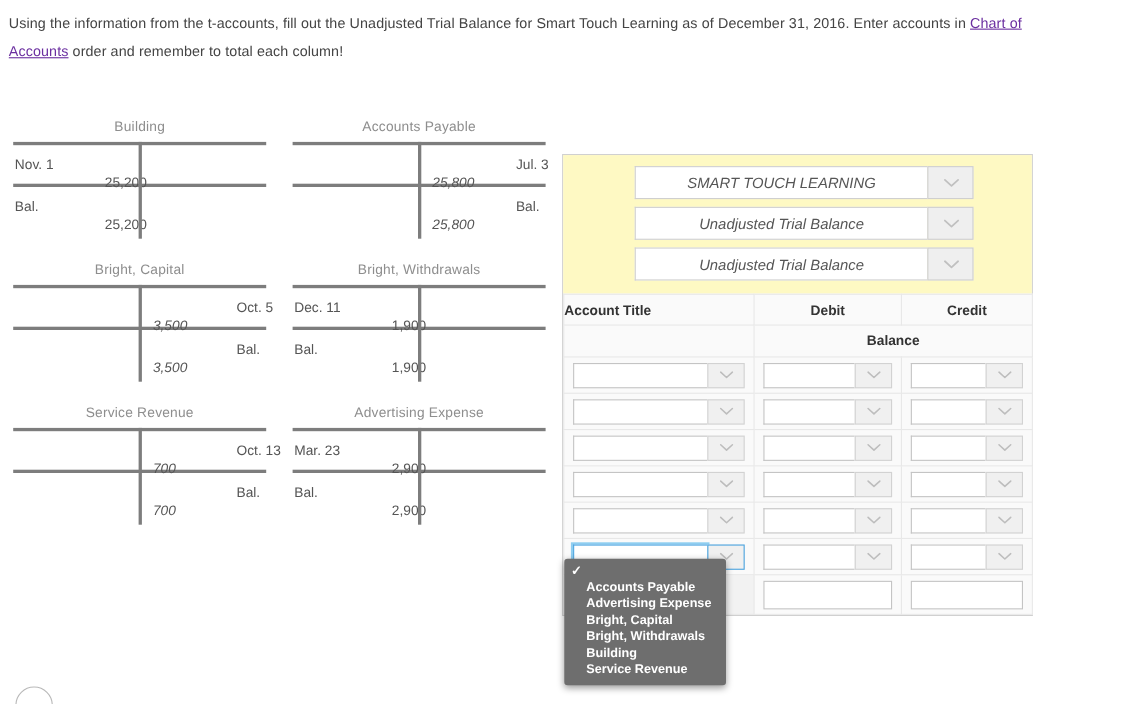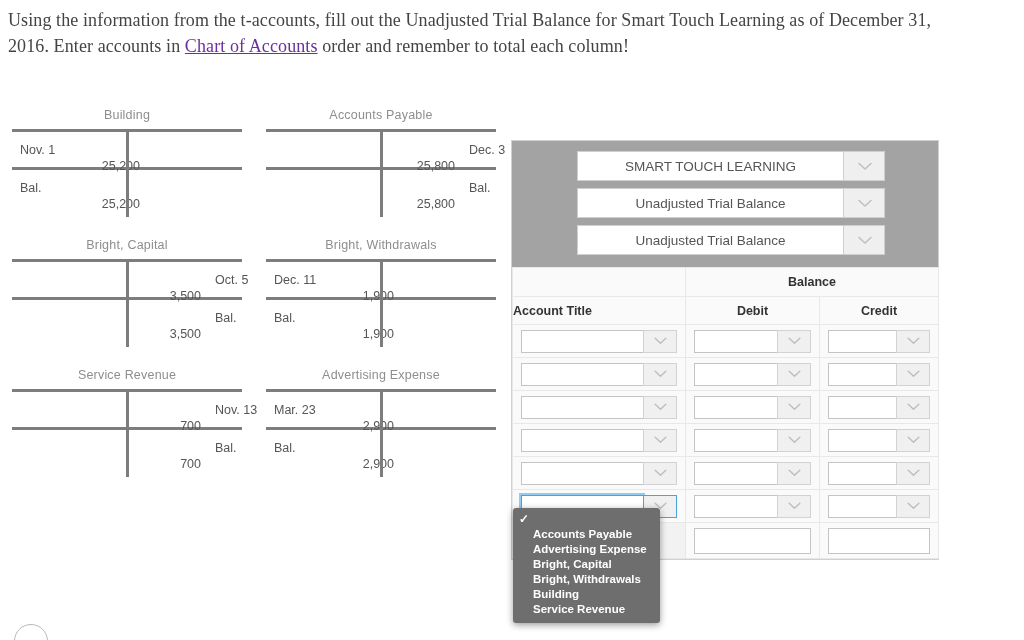--- a/index.html
+++ b/index.html
@@ -15,25 +15,24 @@
     font-family: "Liberation Sans", sans-serif;
     color: #3a3a3a;
   }
 
   
   #prompt {
     position: absolute;
     left: 8px;
     top: 8px;
     width: 940px;
-    font-size: 18px;
+    font-size: 13px;
     line-height: 25.5px;
     color: #444444;
     letter-spacing: 0.1px;
-    font-family: Liberation Serif, serif;
   }
   #prompt a {
     color: #6b2fa0;
     text-decoration: underline;
   }
 
   
   #taccounts {
     position: absolute;
     left: 0px;
@@ -68,55 +67,56 @@
     height: 35px;
   }
   .t-half {
     width: 50%;
     display: flex;
     align-items: center;
     font-size: 12.5px;
     color: #555555;
     box-sizing: border-box;
   }
-  .t-half.left  { padding-left: 8px; }
+  .t-half.left  { padding-left: 8px; justify-content: center; }
   .t-half.right { padding-left: 12px; }
   .t-date {
     width: 58px;
     flex: none;
   }
   .t-amt {
     width: 62px;
     flex: none;
     text-align: right;
     margin-top: 32px;
   }
-  .t-amt.lead { text-align: right; }
+  .t-amt.lead { text-align: left; font-style: italic; }
   .t-stem {
     position: absolute;
     left: 50%;
     top: 0;
     width: 3px;
     margin-left: -1.5px;
     background: #7d7d7d;
   }
 
   
   #worksheet {
     position: absolute;
     left: 511px;
     top: 140px;
     width: 428px;
     border: 1px solid #d0d0d0;
     background: #fafafa;
     box-sizing: border-box;
   }
   #ws-head {
-    background: #a3a3a3;
+    background: #fef9c3;
     padding: 10px 0 12px 12px;
+    font-style: italic;
   }
   .ws-select {
     display: flex;
     width: 308px;
     margin: 0 auto 7px auto;
     height: 30px;
     box-sizing: border-box;
   }
   .ws-select:last-child { margin-bottom: 0; }
   .ws-select .val {
@@ -312,21 +312,21 @@
         <div class="t-body">
           <div class="t-stem" style="height:88px"></div>
           <div class="t-rule"></div>
           <div class="t-line">
             <div class="t-half left">
               <span class="t-date"></span>
               <span class="t-amt"></span>
             </div>
             <div class="t-half right">
               <span class="t-amt lead">25,800</span>
-              <span class="t-date" style="padding-left:14px">Dec. 3</span>
+              <span class="t-date" style="padding-left:14px">Jul. 3</span>
             </div>
           </div>
           <div class="t-rule"></div>
           <div class="t-line">
             <div class="t-half left">
               <span class="t-date"></span>
               <span class="t-amt"></span>
             </div>
             <div class="t-half right">
               <span class="t-amt lead">25,800</span>
@@ -402,21 +402,21 @@
         <div class="t-body">
           <div class="t-stem" style="height:88px"></div>
           <div class="t-rule"></div>
           <div class="t-line">
             <div class="t-half left">
               <span class="t-date"></span>
               <span class="t-amt"></span>
             </div>
             <div class="t-half right">
               <span class="t-amt lead">700</span>
-              <span class="t-date" style="padding-left:14px">Nov. 13</span>
+              <span class="t-date" style="padding-left:14px">Oct. 13</span>
             </div>
           </div>
           <div class="t-rule"></div>
           <div class="t-line">
             <div class="t-half left">
               <span class="t-date"></span>
               <span class="t-amt"></span>
             </div>
             <div class="t-half right">
               <span class="t-amt lead">700</span>
@@ -490,27 +490,27 @@
       </div>
     </div>
   <table id="ws-table">
     <colgroup>
       <col style="width:173px">
         <col style="width:134px">
         <col style="width:119px">
     </colgroup>
     <thead>
       <tr>
-        <th></th>
-        <th class="balance-span" colspan="2">Balance</th>
-      </tr>
-      <tr>
         <th class="colhead acct">Account Title</th>
         <th class="colhead num">Debit</th>
         <th class="colhead num">Credit</th>
+      </tr>
+      <tr>
+        <th></th>
+        <th class="balance-span" colspan="2">Balance</th>
       </tr>
     </thead>
     <tbody id="ws-body">
         <tr>
           <td class="cell">
             <div class="cellbox">
               <div class="fld"></div>
               <div class="caret">
                 <span class="chev ">
                   <svg width="13" height="8" viewBox="0 0 14 9">

